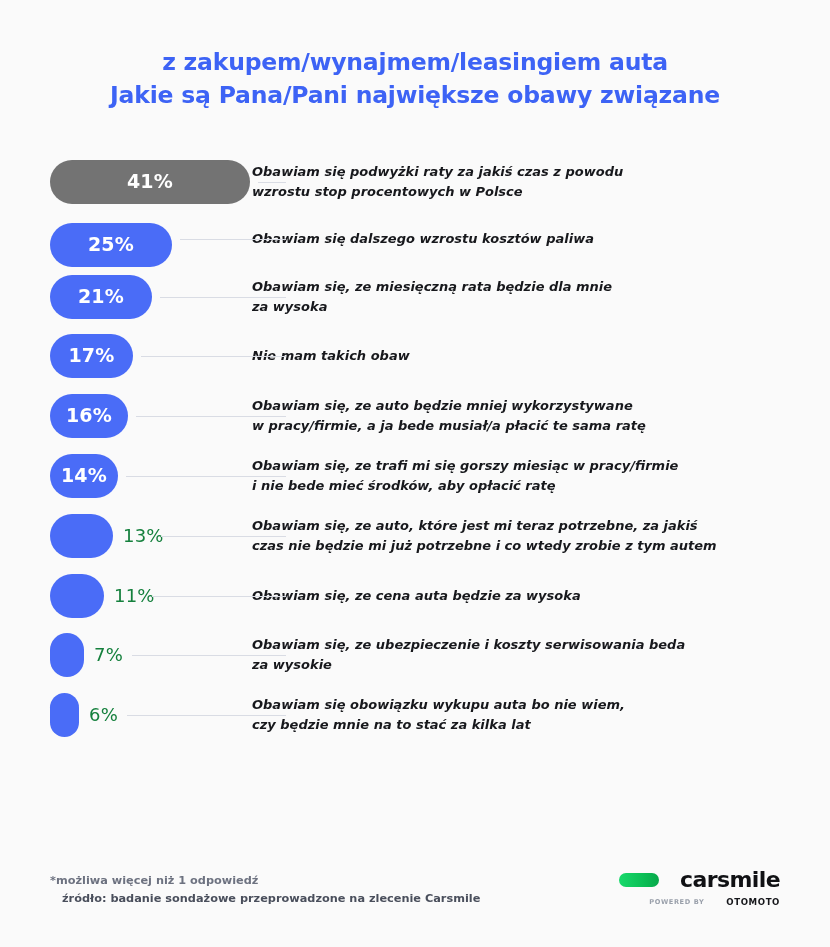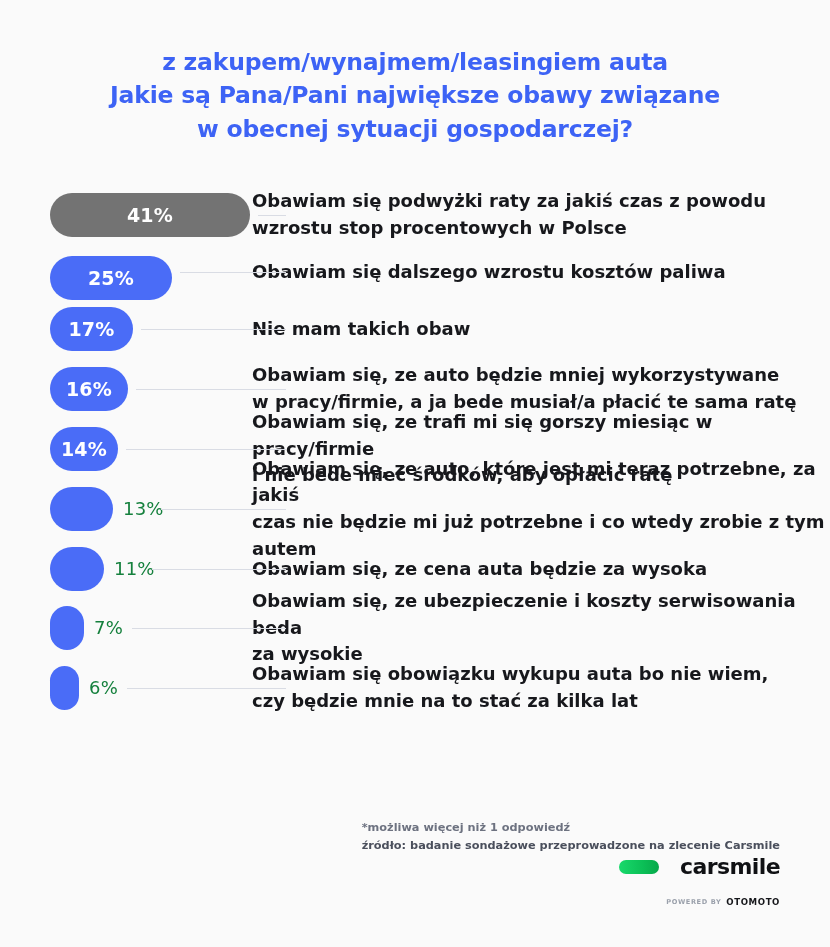--- a/index.html
+++ b/index.html
@@ -90,44 +90,44 @@
     background: #d9dce4;
     top: 50%;
   }
 
   .label-zone {
     flex: 1 1 auto;
     padding-left: 0px;
   }
   .label-text {
     color: #17181c;
-    font-size: 18px;
+    font-size: 13px;
     font-weight: bold;
     line-height: 1.48;
     white-space: pre-line;
+    font-style: italic;
   }
 
   
   .footer {
     position: absolute;
     left: 50px;
     right: 50px;
     bottom: 40px;
     display: flex;
     align-items: flex-end;
     justify-content: space-between;
-    flex-direction: column;
   }
   .footnotes {
     color: #6d7280;
     font-size: 11.3px;
     line-height: 1.55;
     font-weight: bold;
   }
-  .footnotes .note2 { color:#4a4f5c; }
+  .footnotes .note2 { color:#4a4f5c;margin-left:12px; }
 
   .logo {
     display: flex;
     flex-direction: column;
     align-items: flex-end;
   }
   .logo-top {
     display: flex;
     align-items: center;
     gap: 21px;
@@ -138,24 +138,24 @@
     border-radius: 7px;
     background: linear-gradient(90deg, #18d96b 0%, #0bbf56 60%, #07a84a 100%);
   }
   .logo-word {
     color: #101114;
     font-size: 22px;
     font-weight: bold;
     letter-spacing: -0.6px;
   }
   .logo-sub {
-    margin-top: 18px;
-    display: flex;
-    align-items: center;
-    gap: 5px;
+    margin-top: 5px;
+    display: flex;
+    align-items: center;
+    gap: 22px;
   }
   .logo-sub .powered {
     color: #9aa0ab;
     font-size: 6.6px;
     font-weight: bold;
     letter-spacing: 0.6px;
   }
   .logo-sub .otomoto {
     color: #15161a;
     font-size: 8.6px;
@@ -164,21 +164,20 @@
   }
 </style>
 </head>
 <body>
 
 <div class="page">
 
   <h1 class="title">
     <span class="line">z zakupem/wynajmem/leasingiem auta</span>
     <span class="line">Jakie są Pana/Pani największe obawy związane</span>
-    <span class="line">w obecnej sytuacji gospodarczej?</span>
   </h1>
 
   <div class="chart" id="chart">
       <div class="row" style="height: 58px;">
         <div class="bar-zone">
           <div class="bar" style="width: 200px; background: #737373;">
             <span class="bar-label">41%</span>
           </div>
         </div>
         <div class="connector" style="left: 258px; width: 28px;"></div>
@@ -189,20 +188,32 @@
       </div>
       <div class="row" style="height: 56px;">
         <div class="bar-zone">
           <div class="bar" style="width: 122px; background: rgb(74, 108, 247); margin-top: 12px;">
             <span class="bar-label">25%</span>
           </div>
         </div>
         <div class="connector" style="left: 180px; width: 106px;"></div>
         <div class="label-zone">
           <div class="label-text">Obawiam się dalszego wzrostu kosztów paliwa</div>
+        </div>
+      </div>
+      <div class="row" style="height: 60px;">
+        <div class="bar-zone">
+          <div class="bar" style="width: 102px; background: rgb(74, 108, 247);">
+            <span class="bar-label">21%</span>
+          </div>
+        </div>
+        <div class="connector" style="left: 160px; width: 126px;"></div>
+        <div class="label-zone">
+          <div class="label-text">Obawiam się, ze miesięczną rata będzie dla mnie
+za wysoka</div>
         </div>
       </div>
       <div class="row" style="height: 58px;">
         <div class="bar-zone">
           <div class="bar" style="width: 83px; background: rgb(74, 108, 247);">
             <span class="bar-label">17%</span>
           </div>
         </div>
         <div class="connector" style="left: 141px; width: 145px;"></div>
         <div class="label-zone">

